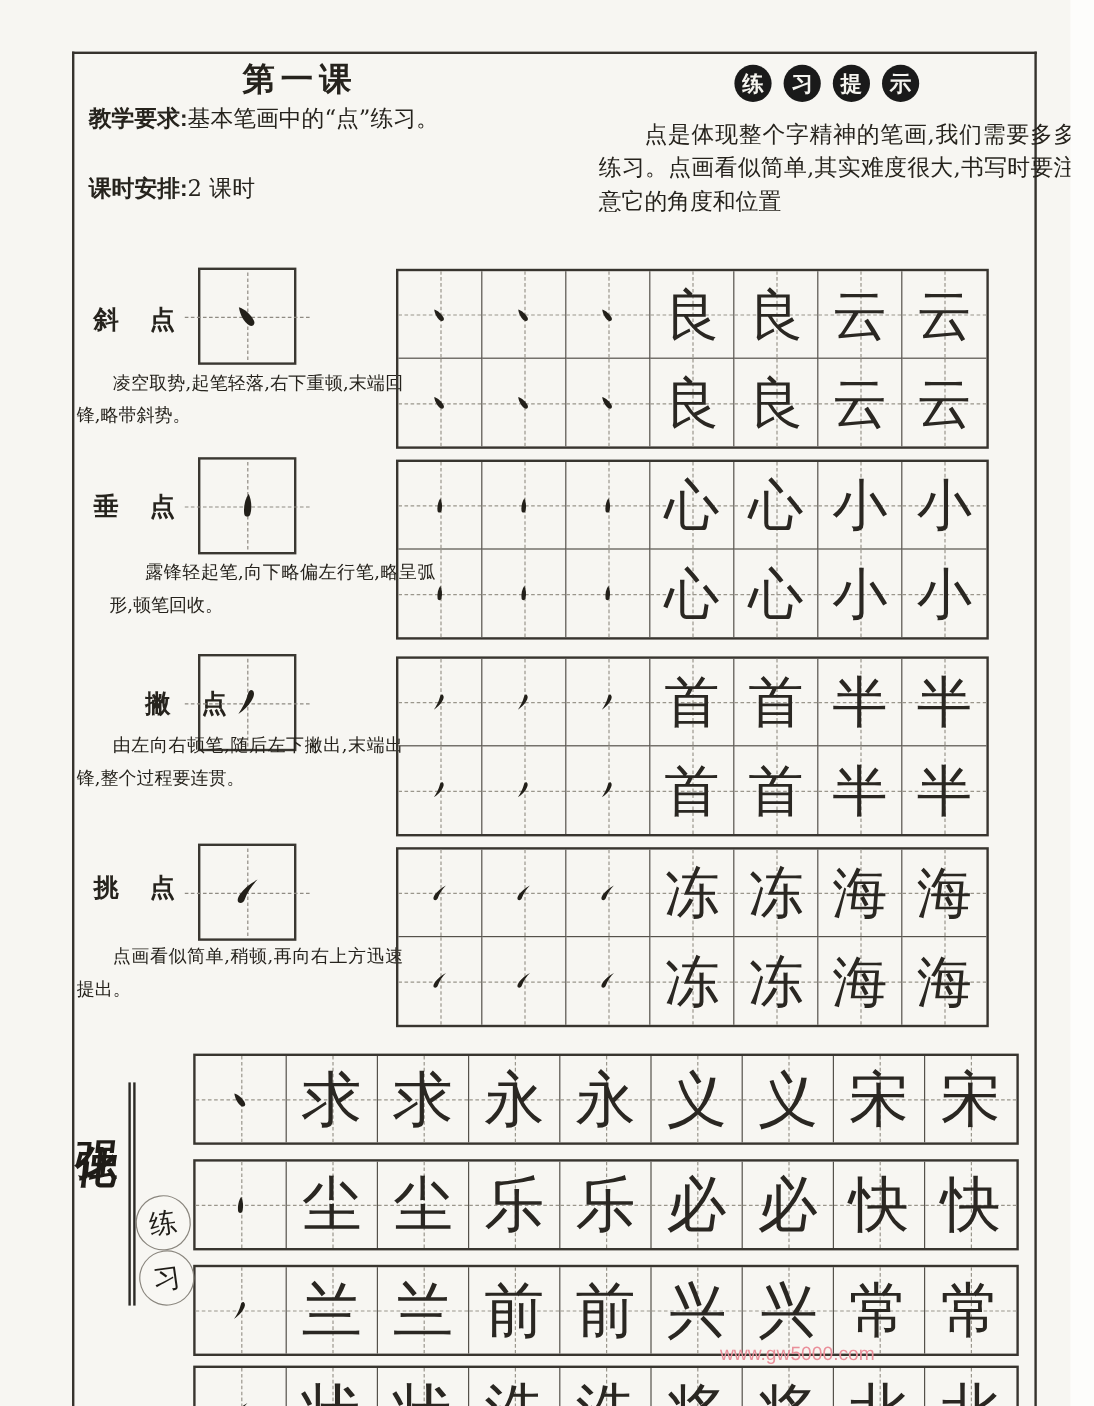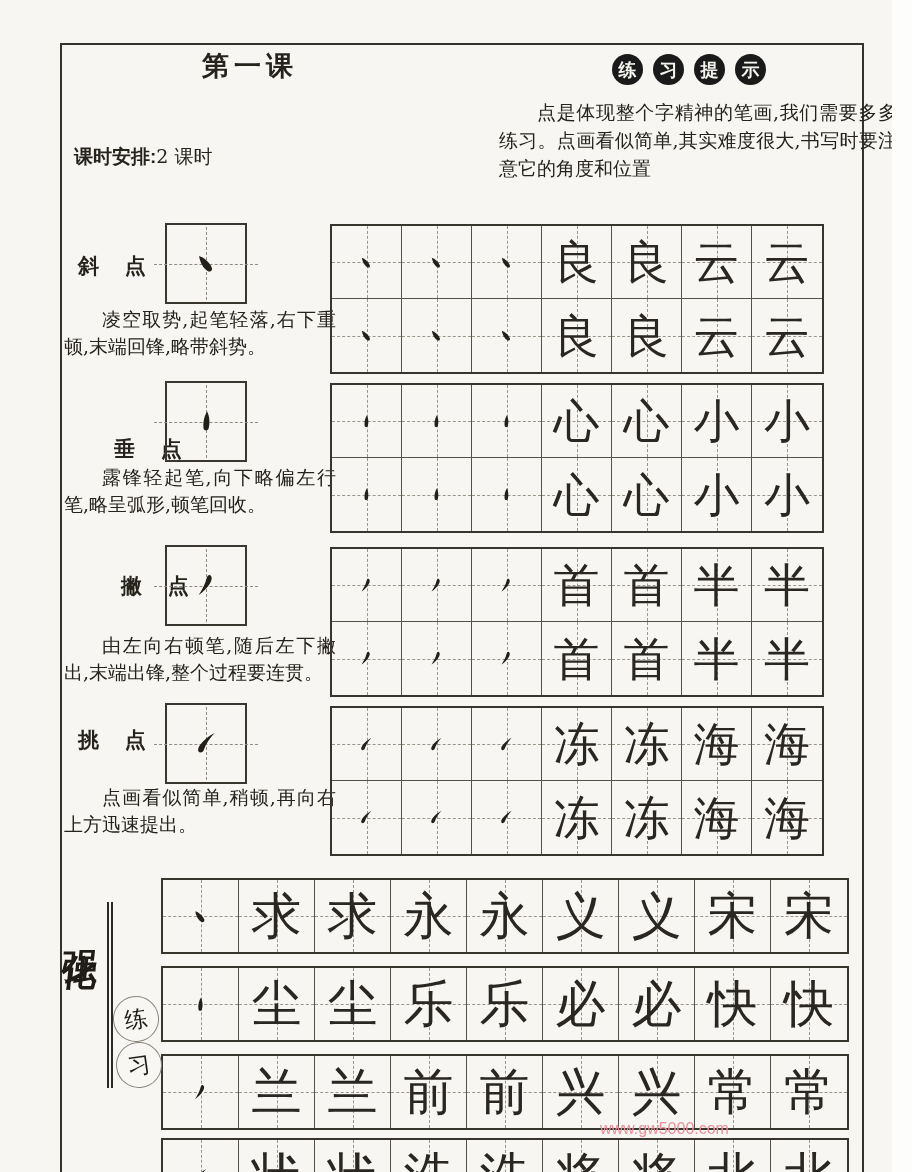--- a/index.html
+++ b/index.html
@@ -17,21 +17,21 @@
   .badge{width:31px;height:31px;border-radius:50%;background:#1a1a1a;color:#f5f4ef;
          display:flex;align-items:center;justify-content:center;font-size:18px;font-weight:bold;}
   .tip{position:absolute;left:489px;top:88px;width:398px;font-size:19px;line-height:28px;
        text-indent:2em;text-align:justify;margin:10px;}
   .slabel{position:absolute;left:78px;font-family:"Liberation Sans",sans-serif;font-weight:bold;
           font-size:21px;letter-spacing:1px;word-spacing:18px;white-space:nowrap;}
   .sbox{position:absolute;left:165px;width:78px;height:77px;border:2px solid #3a3731;
         display:flex;align-items:center;justify-content:center;}
   .sbox::before{content:"";position:absolute;left:-13px;right:-13px;top:50%;border-top:1.5px dashed #8f8b83;}
   .sbox::after{content:"";position:absolute;top:2px;bottom:2px;left:50%;border-left:1.5px dashed #8f8b83;}
-  .sdesc{position:absolute;left:64px;width:272px;font-size:19px;line-height:26.5px;
+  .sdesc{position:absolute;left:64px;width:272px;font-size:15px;line-height:26.5px;
          text-indent:2em;text-align:justify;}
   .grid{position:absolute;display:grid;border:2px solid #38352f;}
   .g-upper{left:330px;width:490px;grid-template-columns:repeat(7,1fr);grid-auto-rows:73px;}
   .g-lower{left:161px;width:684px;grid-template-columns:repeat(9,1fr);grid-auto-rows:72px;}
   .cell{position:relative;border-right:1px solid #55524b;border-bottom:1px solid #55524b;
         display:flex;align-items:center;justify-content:center;}
   .cell.last-col{border-right:none;}
   .cell.last-row{border-bottom:none;}
   .cell::before{content:"";position:absolute;left:0;right:0;top:50%;border-top:1px dashed #9a968c;}
   .cell::after{content:"";position:absolute;top:0;bottom:0;left:50%;border-left:1px dashed #9a968c;}
@@ -72,20 +72,23 @@
       <symbol id="tiao-dian" viewBox="0 0 20 20">
         <path d="M4.2 16.2 C3.2 15 4 13 5.2 11.2 C7.6 7.8 11.4 4.6 16 2.2 C12.6 5.8 9.8 9.8 8.2 14.2 C7.6 16.4 5.6 17.2 4.2 16.2 Z"></path>
       </symbol>
     </defs>
   </svg>
 
   <div class="frame"></div>
 
   <div class="title">第一课</div>
 
+  <div class="hline t-teach">
+    <span class="lbl">教学要求:</span><span>基本笔画中的“点”练习。</span>
+  </div>
 
   <div class="hline t-sched">
     <span class="lbl">课时安排:</span><span>2 课时</span>
   </div>
 
   <div class="badges">
       <div class="badge">练</div>
       <div class="badge">习</div>
       <div class="badge">提</div>
       <div class="badge">示</div>
@@ -150,27 +153,27 @@
         <div class="cell last-row">
           <span class="pch">良</span>
         </div>
         <div class="cell last-row">
           <span class="pch">云</span>
         </div>
         <div class="cell last-col last-row">
           <span class="pch">云</span>
         </div>
       </div>
-      <div class="slabel" style="top: 435px; margin-left: 36px;">垂 点</div>
+      <div class="slabel" style="top: 408px;">垂 点</div>
       <div class="sbox" style="top: 381px;">
         <svg class="stk stk-big">
           <use href="#chui-dian"></use>
         </svg>
       </div>
-      <div class="sdesc" style="top: 464px;">露锋轻起笔,向下略偏左行笔,略呈弧形,顿笔回收。</div>
+      <div class="sdesc" style="top: 464px; margin-left: 27px;">露锋轻起笔,向下略偏左行笔,略呈弧形,顿笔回收。</div>
       <div class="grid g-upper" style="top: 383px;">
         <div class="cell">
           <svg class="stk">
             <use href="#chui-dian"></use>
           </svg>
         </div>
         <div class="cell">
           <svg class="stk">
             <use href="#chui-dian"></use>
           </svg>
@@ -219,21 +222,21 @@
         <div class="cell last-col last-row">
           <span class="pch">小</span>
         </div>
       </div>
       <div class="slabel" style="top: 572px; margin-left: 43px;">撇 点</div>
       <div class="sbox" style="top: 545px;">
         <svg class="stk stk-big">
           <use href="#pie-dian"></use>
         </svg>
       </div>
-      <div class="sdesc" style="top: 632px;">由左向右顿笔,随后左下撇出,末端出锋,整个过程要连贯。</div>
+      <div class="sdesc" style="top: 608px;">由左向右顿笔,随后左下撇出,末端出锋,整个过程要连贯。</div>
       <div class="grid g-upper" style="top: 547px;">
         <div class="cell">
           <svg class="stk">
             <use href="#pie-dian"></use>
           </svg>
         </div>
         <div class="cell">
           <svg class="stk">
             <use href="#pie-dian"></use>
           </svg>

